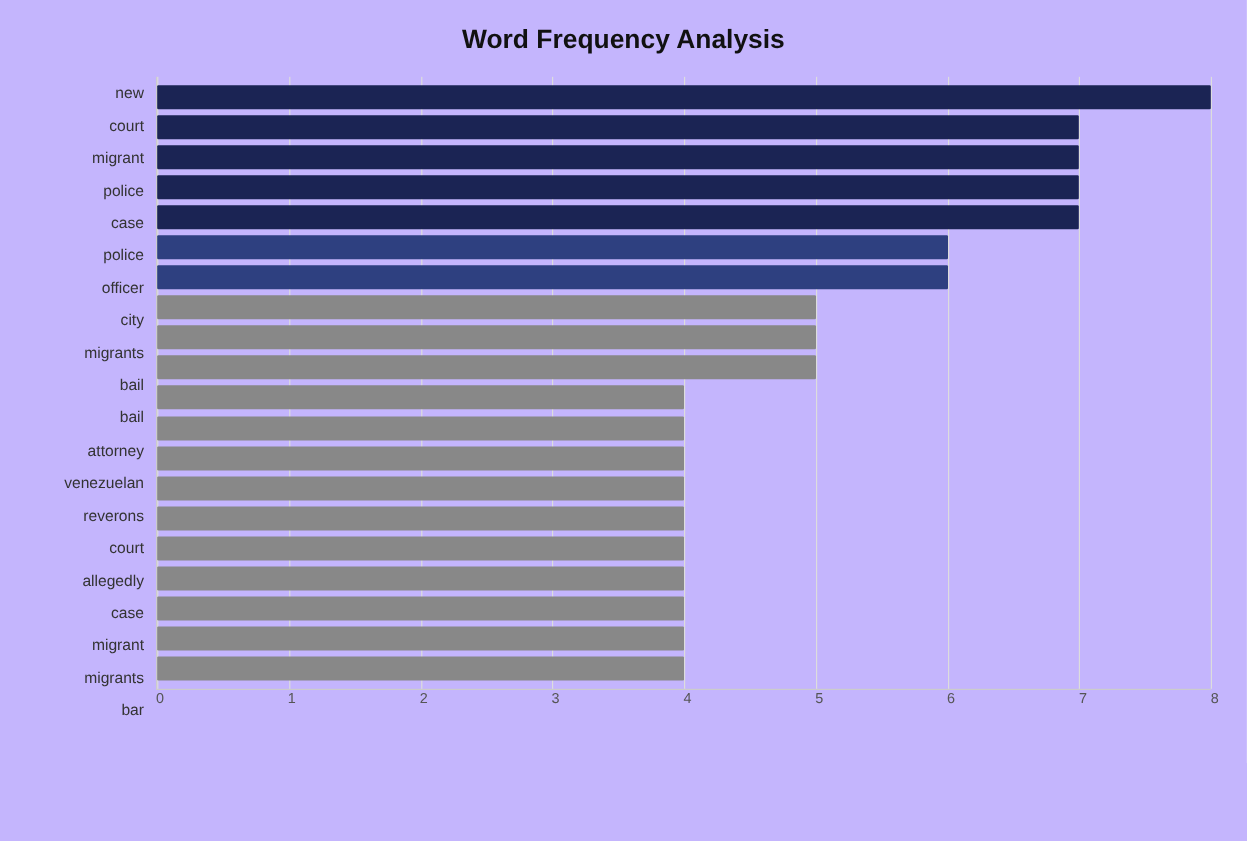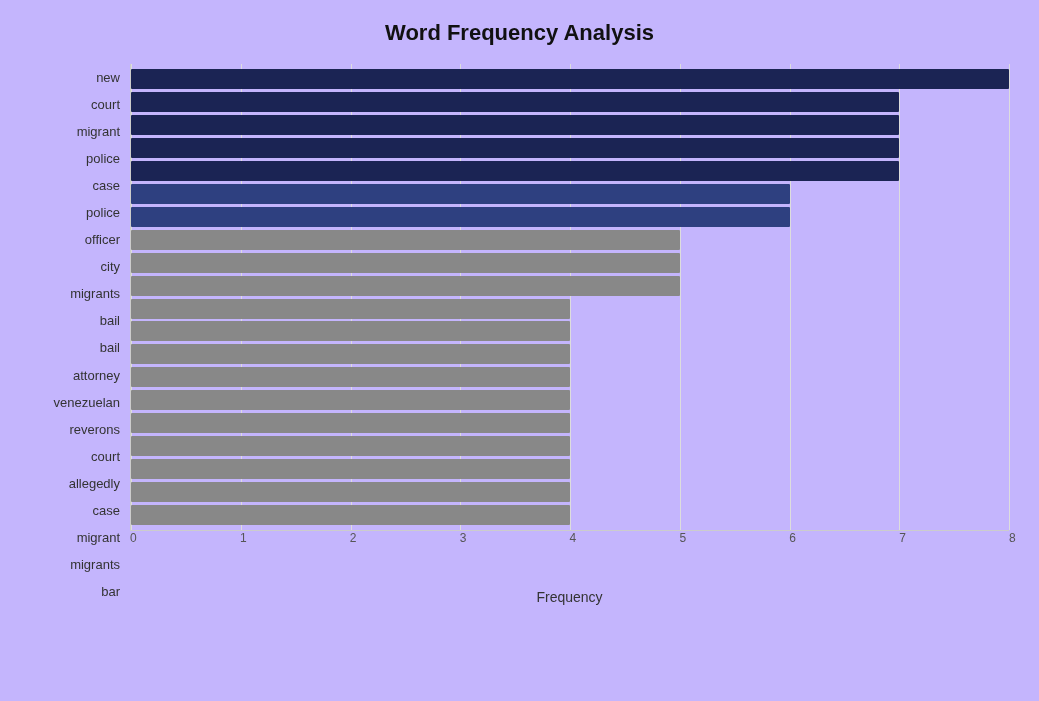--- a/index.html
+++ b/index.html
@@ -206,16 +206,15 @@
           <div class="x-tick" style="left: 0%;">0</div>
           <div class="x-tick" style="left: 12.5%;">1</div>
           <div class="x-tick" style="left: 25%;">2</div>
           <div class="x-tick" style="left: 37.5%;">3</div>
           <div class="x-tick" style="left: 50%;">4</div>
           <div class="x-tick" style="left: 62.5%;">5</div>
           <div class="x-tick" style="left: 75%;">6</div>
           <div class="x-tick" style="left: 87.5%;">7</div>
           <div class="x-tick" style="left: 100%;">8</div>
         </div>
-      <div class="x-axis-label">Frequency</div>
     </div>
   </div>
 </div>
 
 </body></html>

